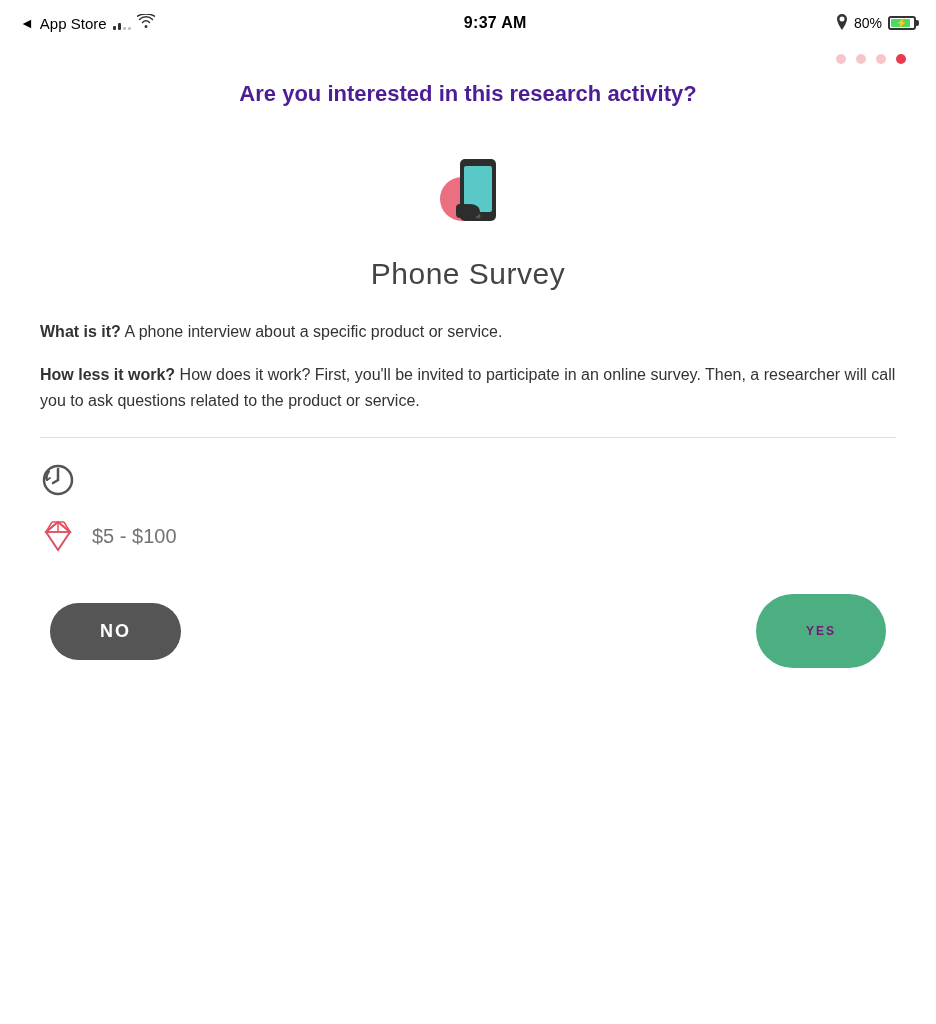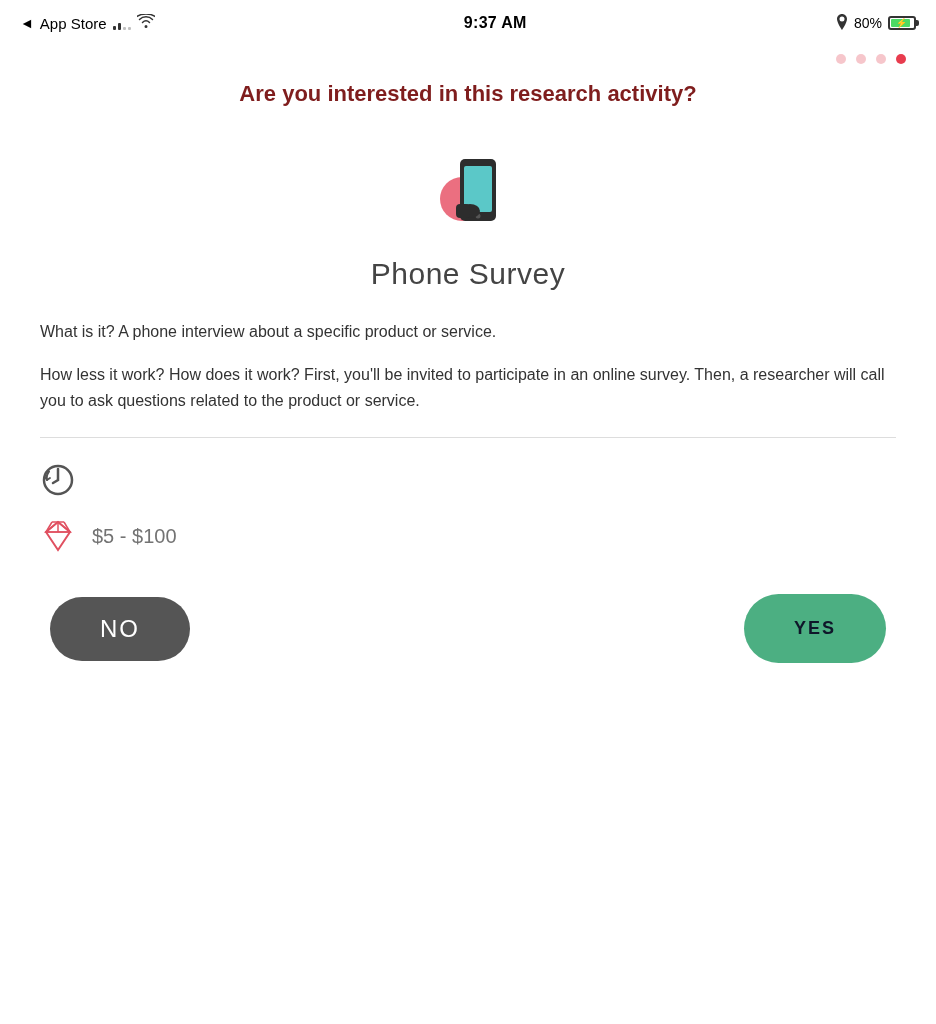--- a/index.html
+++ b/index.html
@@ -121,21 +121,21 @@
 
     
     .main-content {
       padding: 10px 40px 30px 40px;
     }
 
     .question-title {
       font-size: 22px;
       font-weight: 700;
       text-align: center;
-      color: #7f1d1d;
+      color: #4c1d95;
       margin-bottom: 30px;
       line-height: 1.3;
     }
 
     .icon-area {
       display: flex;
       justify-content: center;
       margin-bottom: 18px;
     }
 
@@ -149,21 +149,21 @@
       letter-spacing: 0.5px;
     }
 
     .description-block {
       font-size: 16px;
       line-height: 1.6;
       color: #333;
       margin-bottom: 18px;
     }
     .description-block strong {
-      font-weight: 400;
+      font-weight: 700;
     }
 
     .divider {
       height: 1px;
       background: #ddd;
       margin: 24px 0;
     }
 
     .info-row {
       display: flex;
@@ -195,35 +195,35 @@
     .buttons-row {
       display: flex;
       justify-content: space-between;
       align-items: center;
       padding: 20px 10px 10px 10px;
       margin-top: 20px;
     }
     .btn-no {
       background: #555;
       color: #fff;
-      font-size: 24px;
-      font-weight: 400;
+      font-size: 18px;
+      font-weight: 700;
       letter-spacing: 2px;
       padding: 18px 50px;
       border-radius: 40px;
       border: none;
       cursor: pointer;
     }
     .btn-yes {
       background: #4caf82;
-      color: #0f172a;
-      font-size: 18px;
+      color: #701a75;
+      font-size: 12px;
       font-weight: 600;
       letter-spacing: 2px;
-      padding: 24px 50px;
+      padding: 30px 50px;
       border-radius: 40px;
       border: none;
       cursor: pointer;
     }
   </style>
 </head>
 <body>
 
 <div class="status-bar">
   <div class="status-left">

